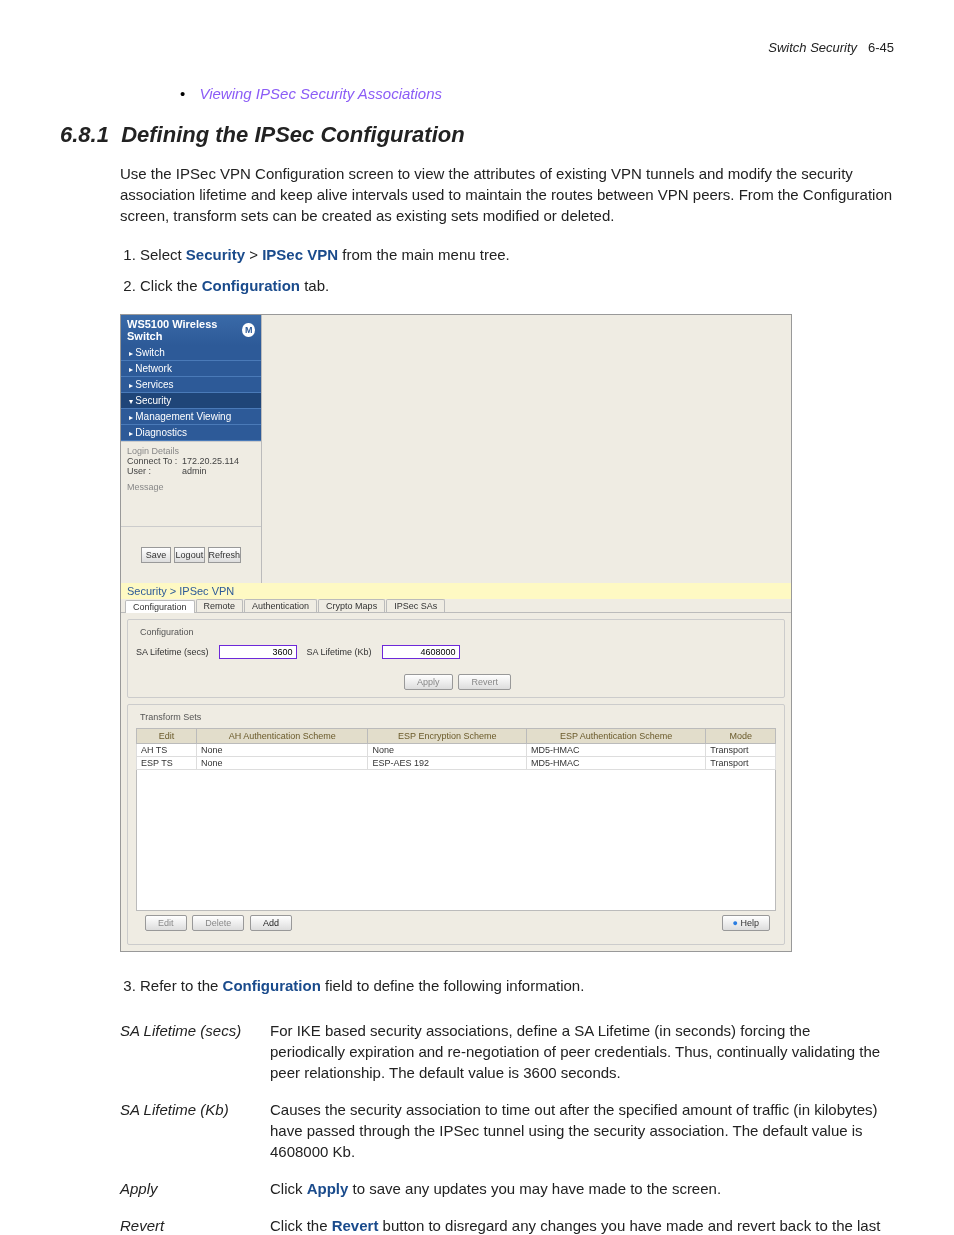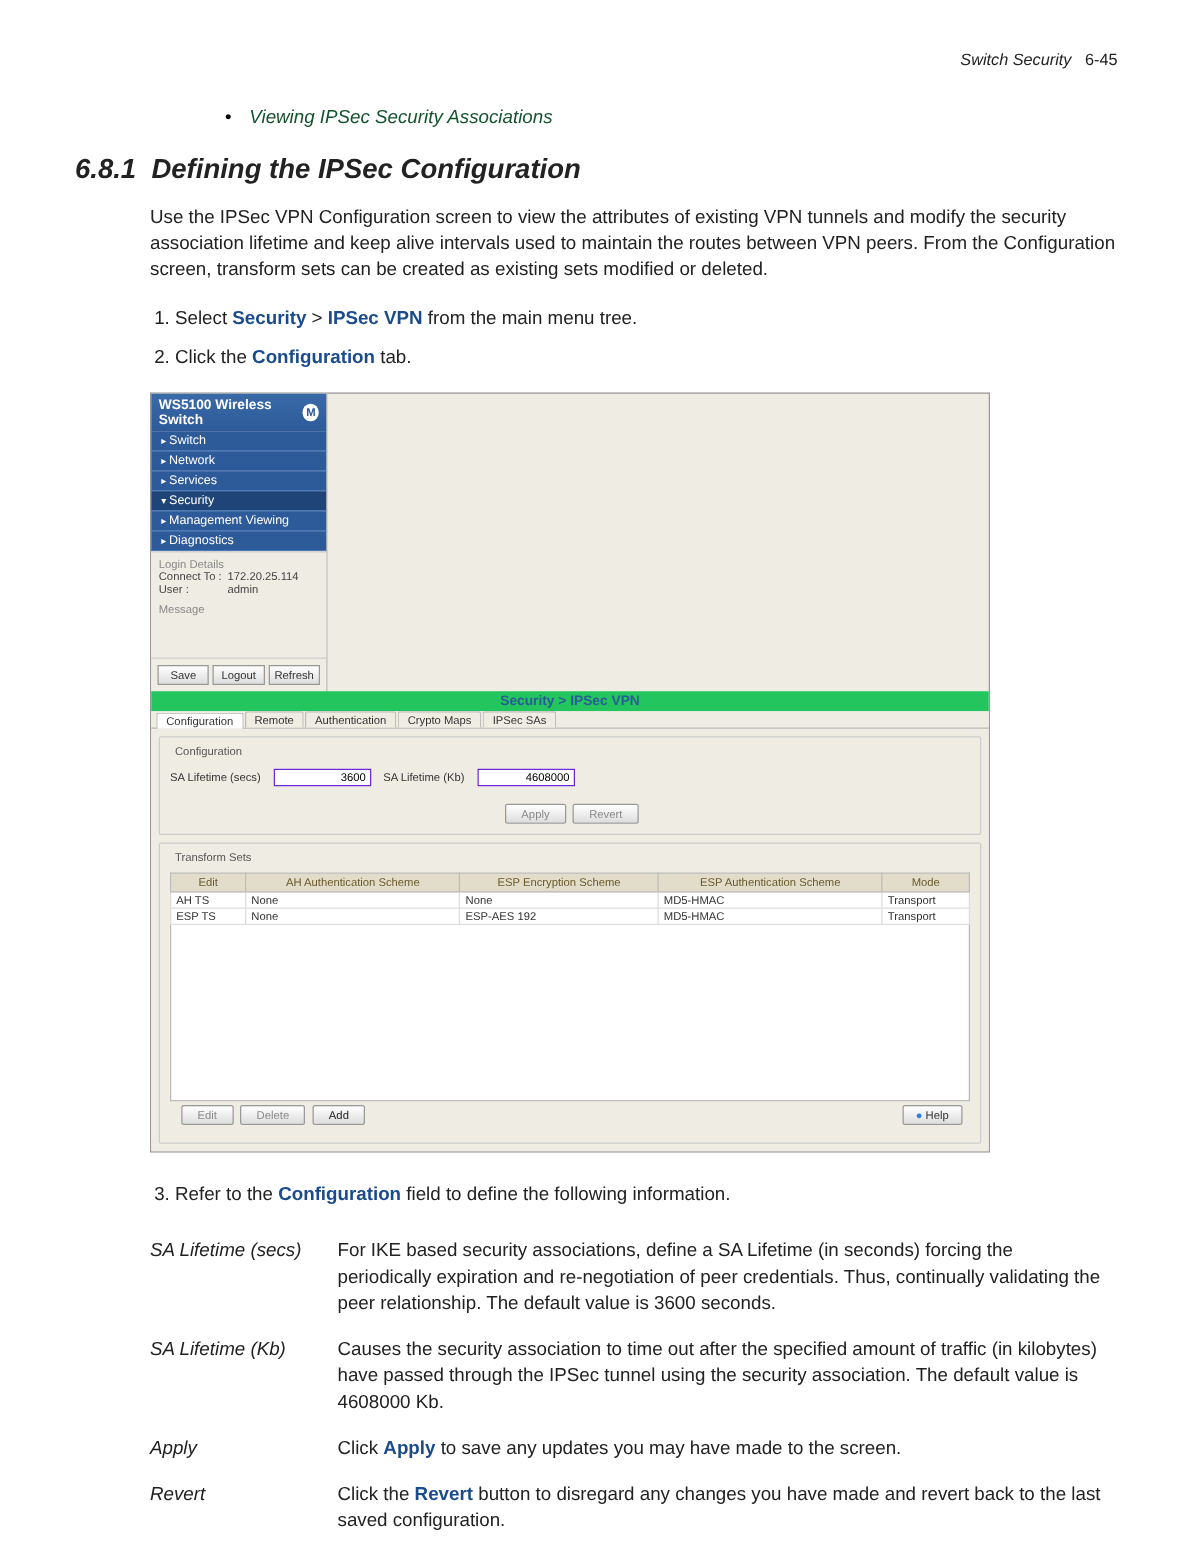--- a/index.html
+++ b/index.html
@@ -45,24 +45,24 @@
   .nav li.open::before { content:"▾ ";}
 
   .tree { background:#efece3; padding:3px 0 6px 6px; font-size:10px; line-height:14px;}
   .tree div { padding-left:10px; position:relative; cursor:pointer;}
   .tree div::before { content:""; display:inline-block; width:10px; height:10px; margin-right:3px; vertical-align:-1px; background:#f3e3a3; border:1px solid #c7a83a;}
   .tree div.sel { background:#2d5a98; color:#fff;}
   .tree div.sel::before { background:#f3d060;}
 
   .login-box { background:#efece3; border-top:1px solid #ccc; padding:4px 6px; font-size:9px; color:#444; margin-top:auto;}
   .login-box .lbl { display:inline-block; width:55px;}
-  .btn-row { display:flex; gap:3px; padding:5px; border-top:1px solid #ccc;}
+  .btn-row { display:flex; gap:3px; padding:20px; border-top:1px solid #ccc;}
   .sbtn { flex:1; background:linear-gradient(#fff,#ddd); border:1px solid #999; font-size:9px; padding:2px 0; text-align:center; cursor:pointer;}
 
-  .crumb { font-weight:bold; color:#2d5a98; font-size:11px; padding:2px 6px; background:#22c55e;text-align:center;}
+  .crumb { font-weight:normal; color:#2d5a98; font-size:11px; padding:2px 6px; background:#fef9c3;}
   .tabs { display:flex; background:#efece3; border-bottom:1px solid #bbb; padding:0 4px;}
   .tabs div { background:#efece3; border:1px solid #bbb; border-bottom:none; padding:1px 7px; font-size:9px; margin-right:1px; cursor:pointer; border-radius:2px 2px 0 0;}
   .tabs div.active { background:#fff; position:relative; top:1px;}
 
   .panel { margin:6px; padding:6px 8px 10px 8px; border:1px solid #ccc; background:#efece3; border-radius:2px;}
   .panel .legend { font-size:9px; color:#555; margin-top:-12px; background:#efece3; display:inline-block; padding:0 4px;}
   .cfg-row { display:flex; align-items:center; gap:10px; margin:8px 0;}
   .cfg-row label { font-size:9px;}
   .cfg-row input { width:70px; font-size:9px; padding:1px 3px; border:1px solid #6d28d9; text-align:right; background:#fff;}
   .act-right { text-align:center; margin-top:17px;}
@@ -87,21 +87,21 @@
 </head>
 <body>
 
 <div class="page-header">
   <span class="chap">Switch Security</span>&nbsp;&nbsp;
   <span>6-45</span>
 </div>
 
 <div class="bullet-row">
   <span class="dot">•</span>
-  <a href="#" style="color:#14532d; text-decoration:none;">Viewing IPSec Security Associations</a>
+  <a href="#" style="color:#8b5cf6; text-decoration:none;">Viewing IPSec Security Associations</a>
 </div>
 
 <h2 class="section-h">
   <span>6.8.1</span>&nbsp;
   <span>Defining the IPSec Configuration</span>
 </h2>
 
 <p class="body-text">Use the IPSec VPN Configuration screen to view the attributes of existing VPN tunnels and modify the security association lifetime and keep alive intervals used to maintain the routes between VPN peers. From the Configuration screen, transform sets can be created as existing sets modified or deleted.</p>
 
 <ol class="steps">

